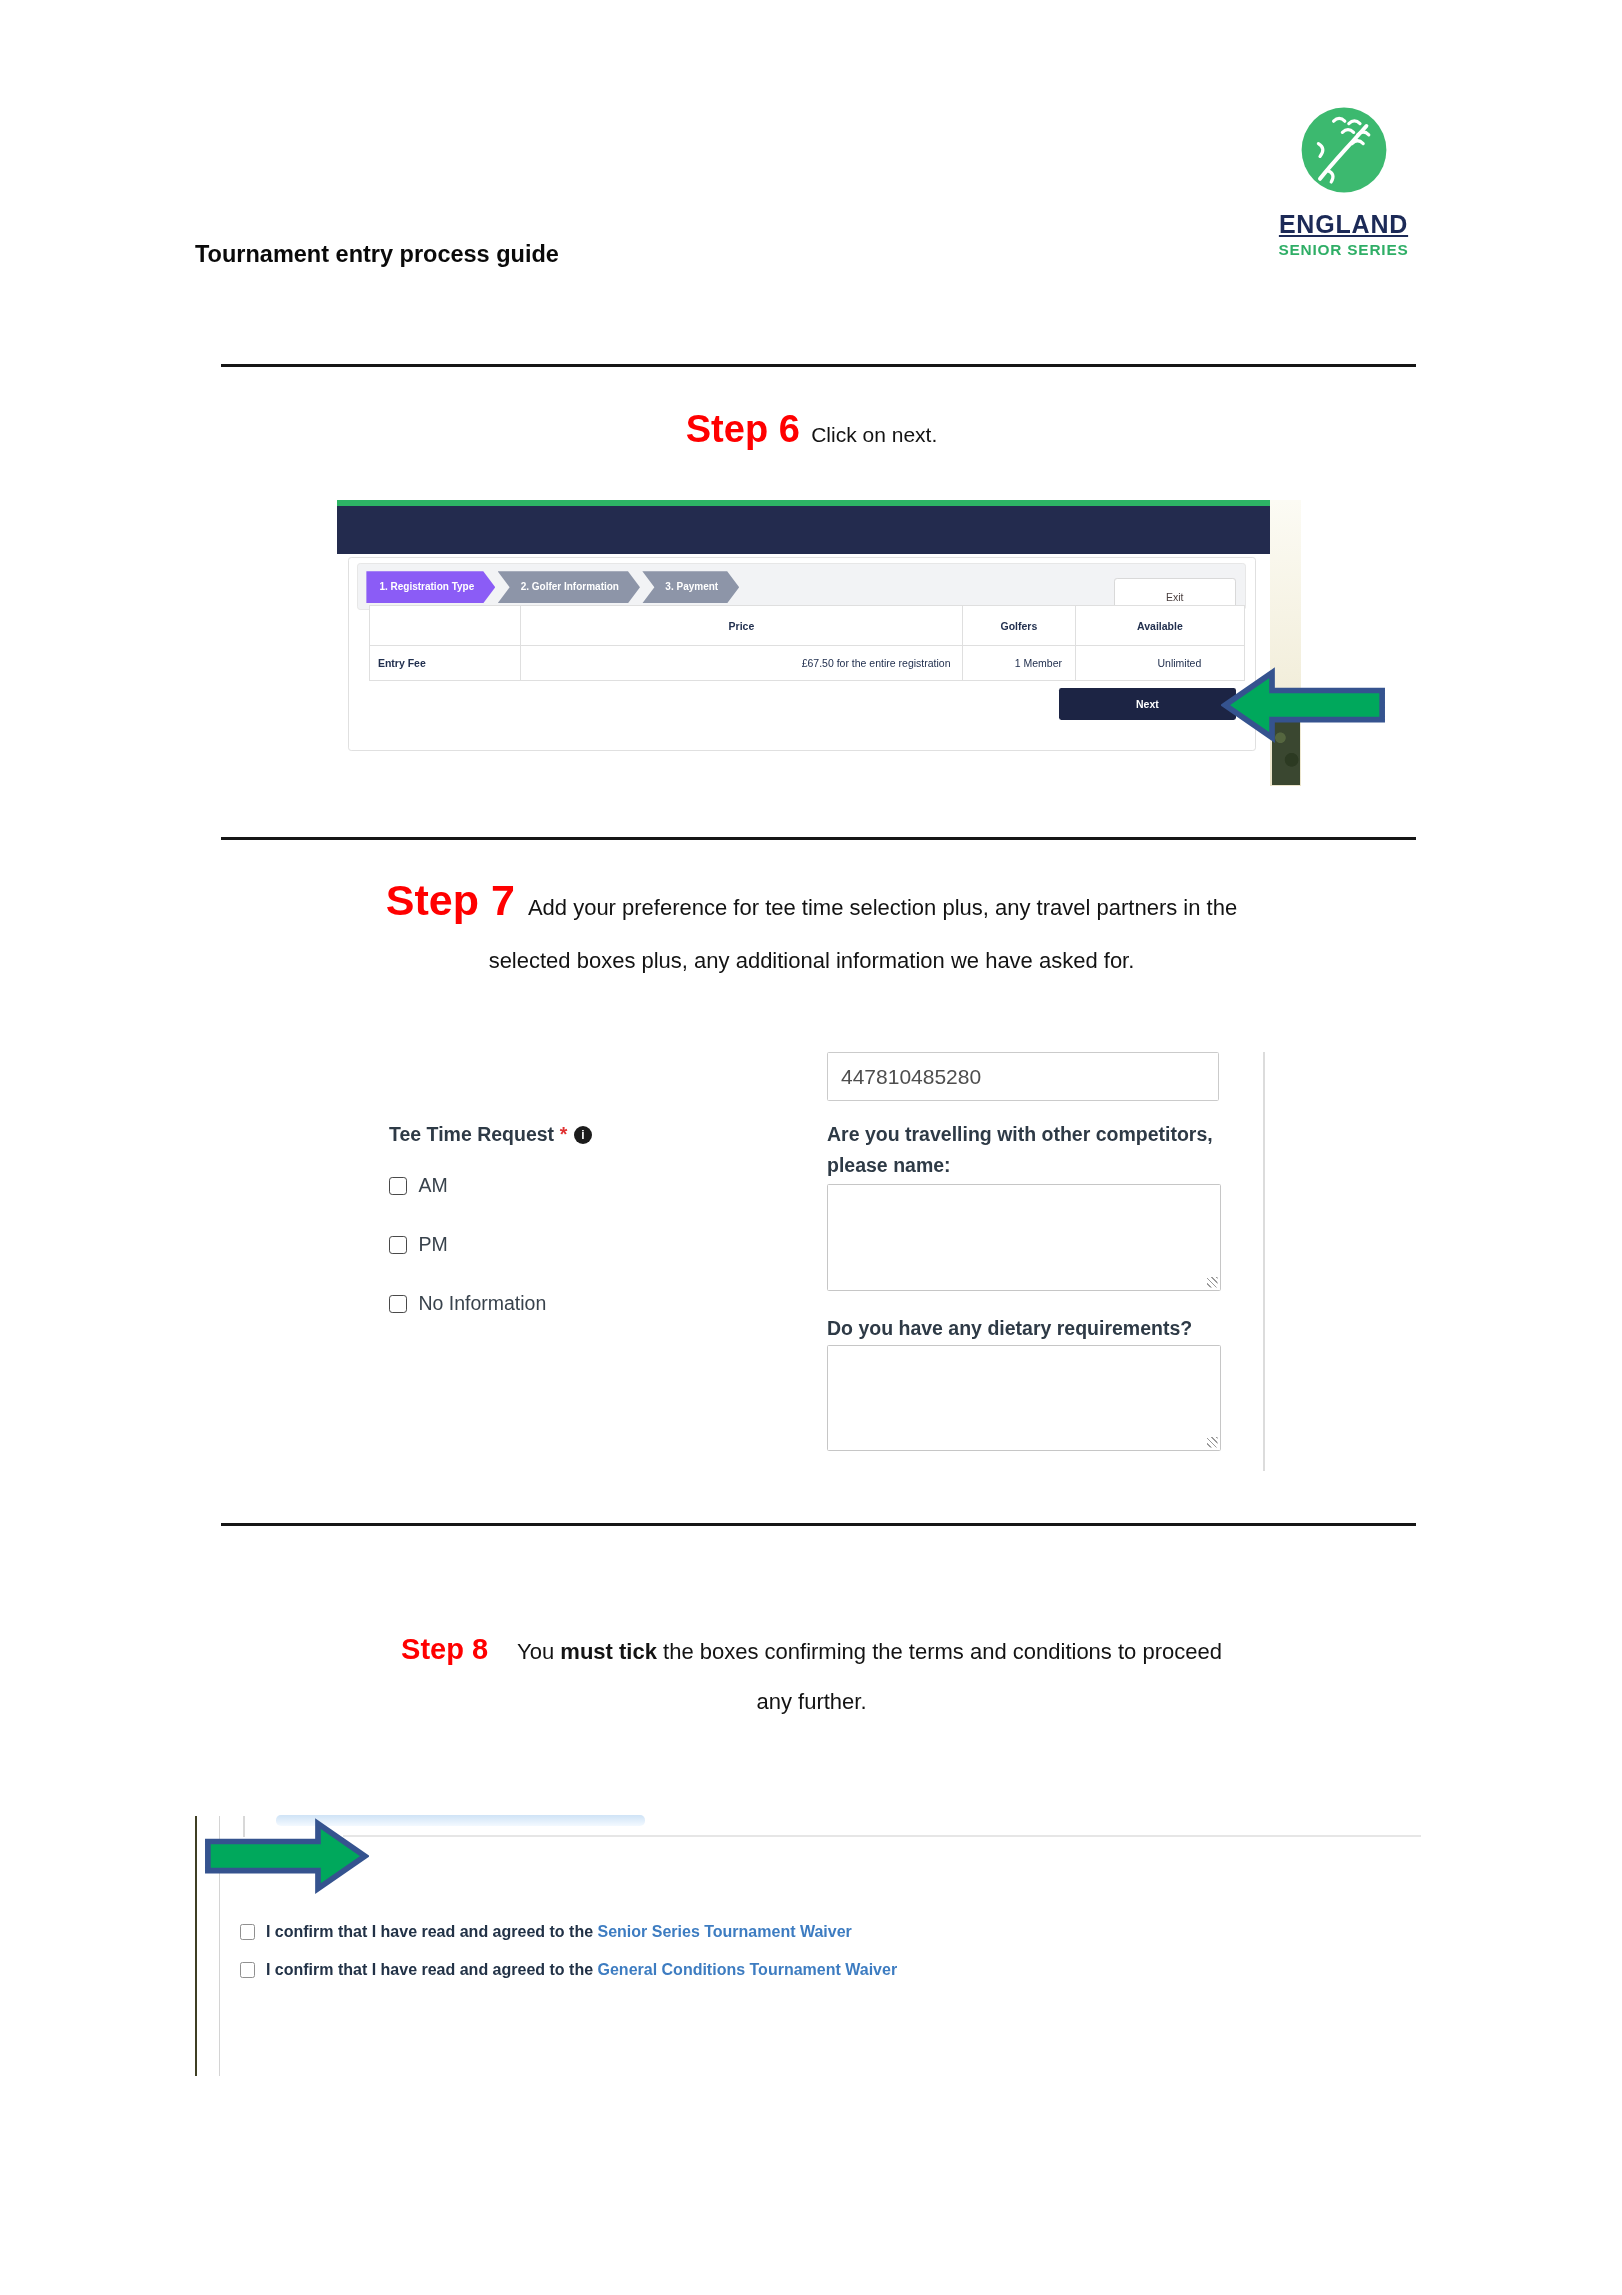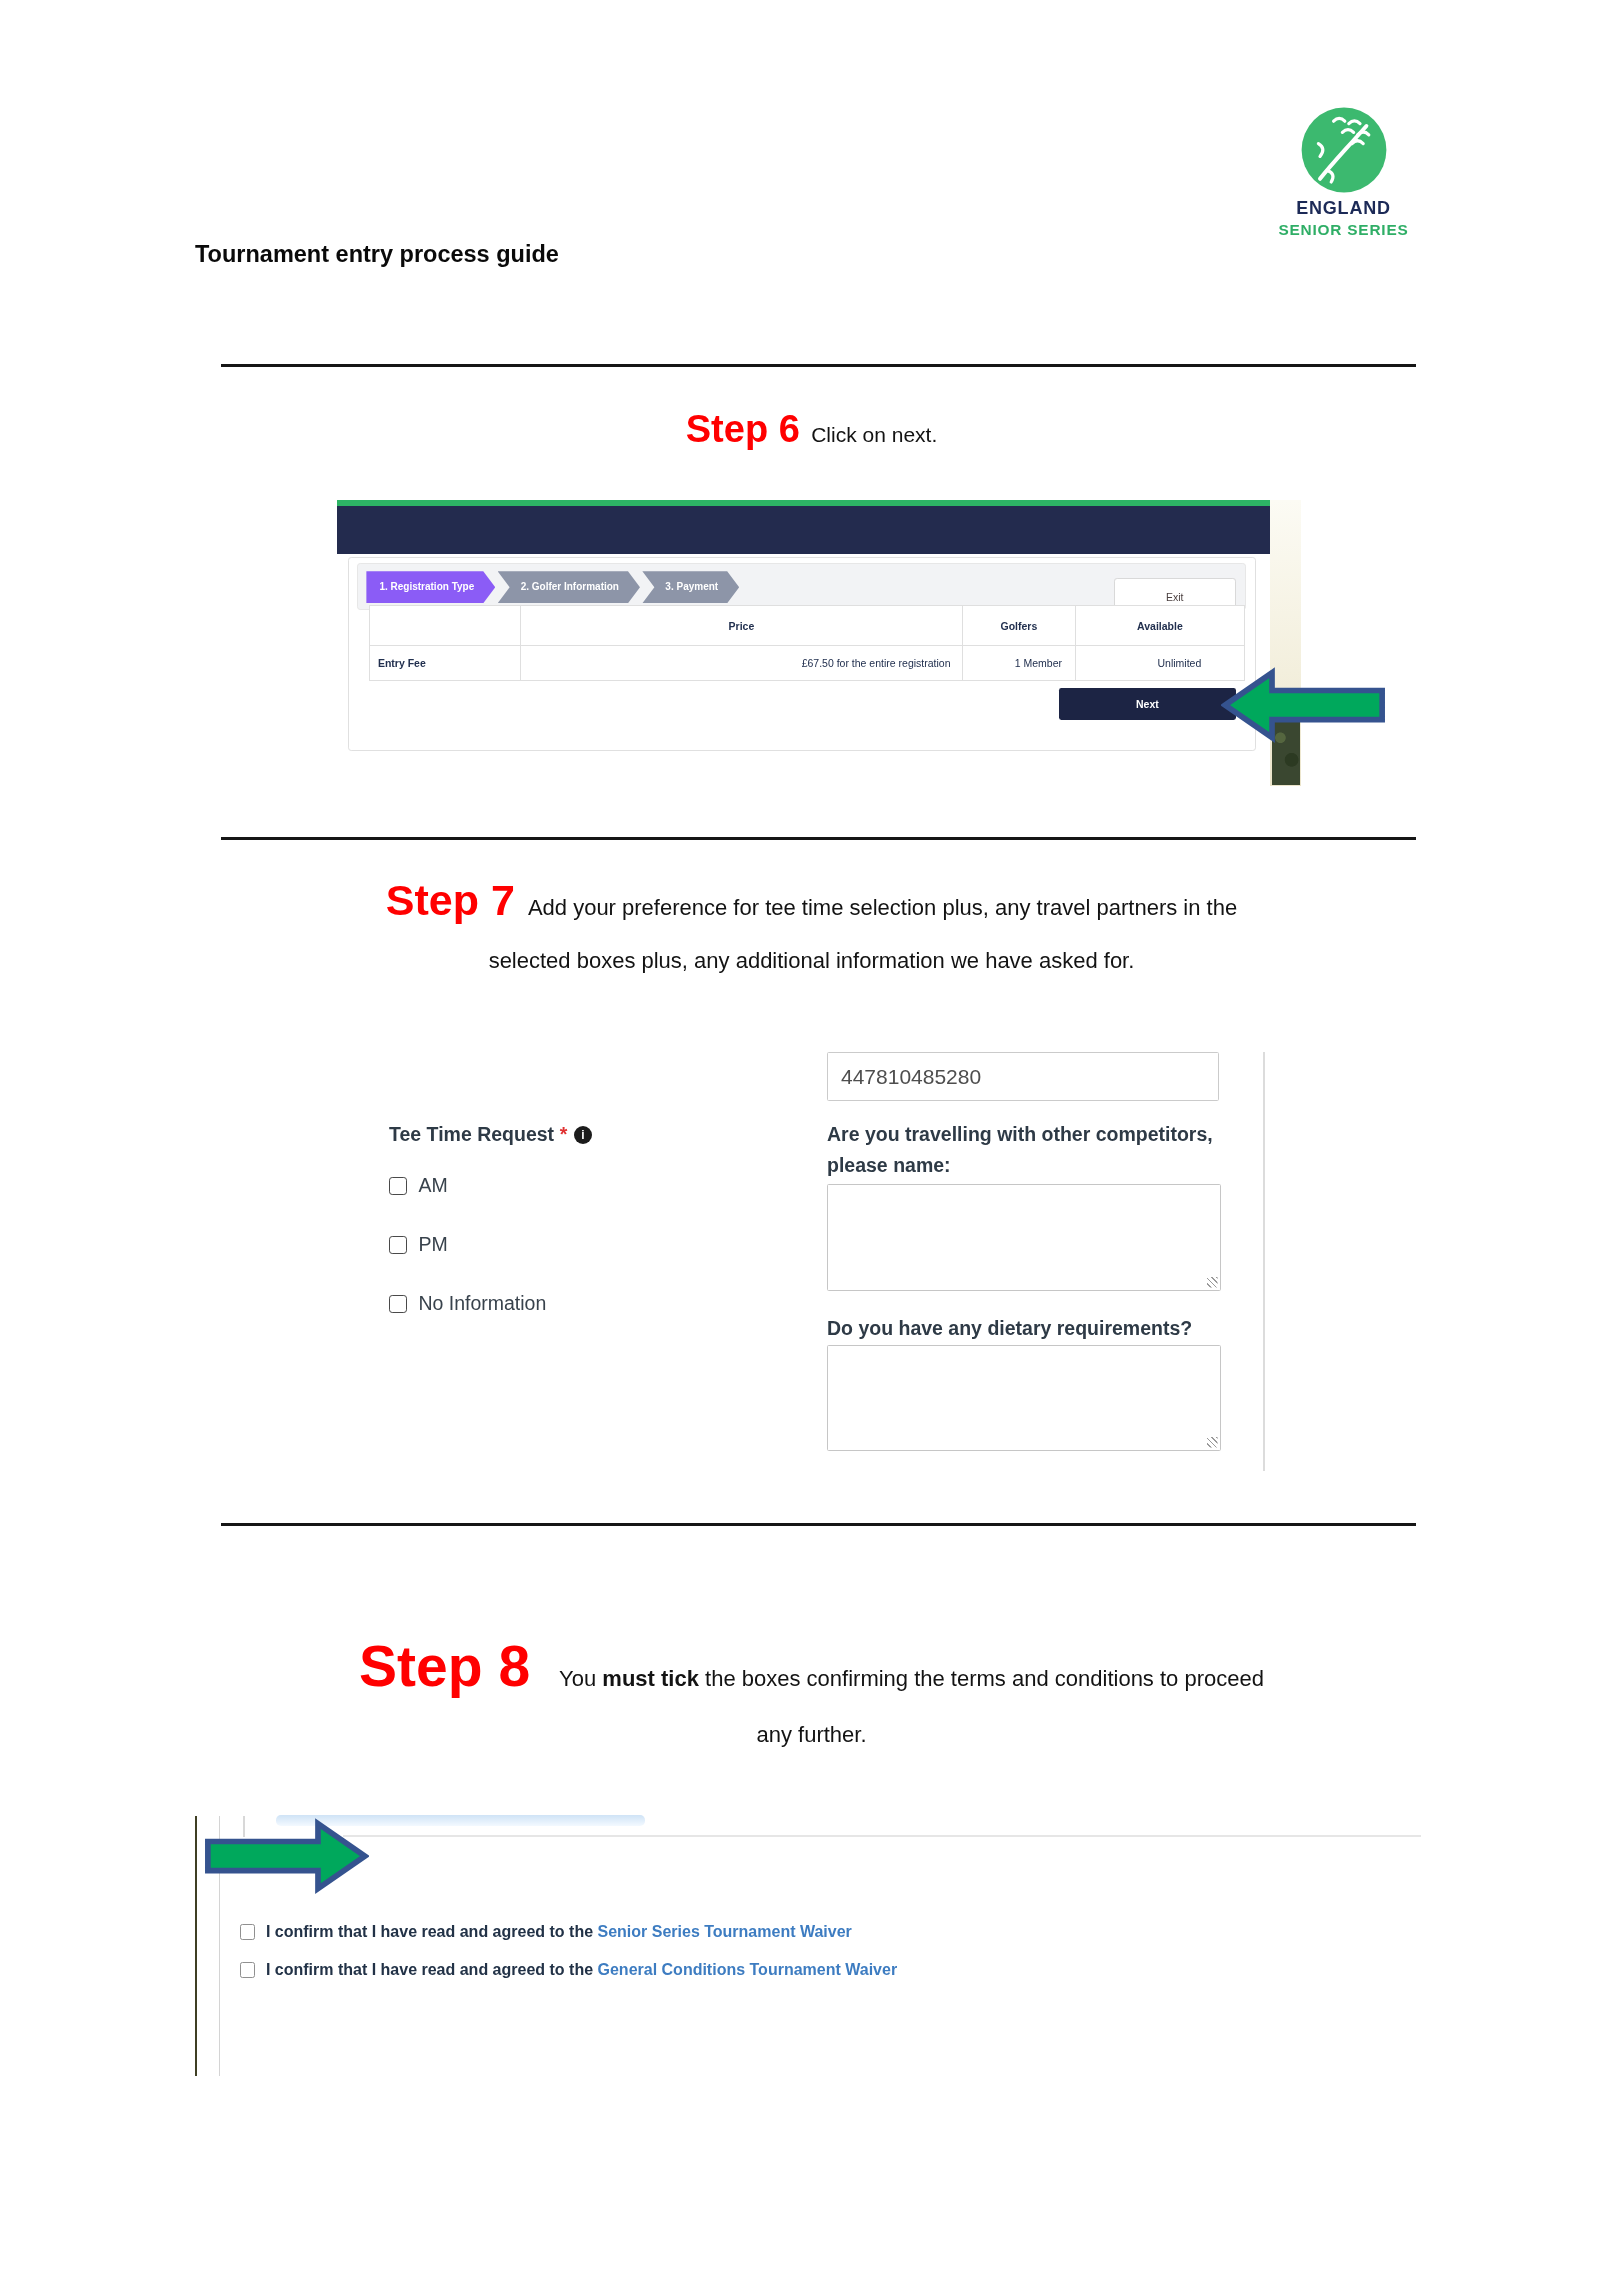--- a/index.html
+++ b/index.html
@@ -5,21 +5,21 @@
   html,body{margin:0;padding:0;}
   body{
     width:1623px;height:2295px;position:relative;background:#ffffff;
     font-family:"Liberation Sans","DejaVu Sans",sans-serif;overflow:hidden;color:#111;
   }
   .abs{position:absolute;}
 
   
   #logo{left:1250px;top:102px;width:187px;text-align:center;}
   #logo .globe{width:96px;height:96px;margin:0 auto;display:block;}
-  #logo .l1{font-size:18px;font-weight:bold;color:#1c2a57;letter-spacing:0.8px;margin-top:0;}
+  #logo .l1{font-size:25px;font-weight:bold;color:#1c2a57;letter-spacing:0.8px;margin-top:12px;text-decoration:underline;}
   #logo .l2{font-size:15.4px;font-weight:bold;color:#2fae66;letter-spacing:0.8px;margin-top:1.6px;}
 
   
   #doc-title{left:195px;top:241px;font-size:23.5px;font-weight:bold;color:#0a0a0a;}
 
   .divider{position:absolute;left:221px;width:1195px;height:3.2px;background:#161616;}
   #div1{top:364px;} #div2{top:837px;} #div3{top:1523px;}
 
   
   .step-line{left:0;width:100%;text-align:center;}
@@ -27,21 +27,21 @@
   .cap{color:#131313;}
   #step6-heading{top:408px;}
   #step6-heading .step-red{font-size:38px;}
   #step6-heading .cap{font-size:21px;margin-left:11.4px;}
   #step7-heading{top:876px;}
   #step7-heading .step-red{font-size:43px;}
   .cap27{font-size:22px;color:#131313;}
   #step7-heading .cap27{margin-left:13px;}
   .cap-line2{text-align:center;font-size:22px;color:#131313;margin-top:23px;}
   #step8-heading{top:1633px;}
-  #step8-heading .step-red{font-size:57px;}
+  #step8-heading .step-red{font-size:29px;}
   #step8-heading .cap27{margin-left:29px;}
 
   
   #shot6{left:337px;top:500px;width:966px;height:286px;}
   #s6-green{left:0;top:0;width:933px;height:5.7px;background:#2db465;}
   #s6-navy{left:0;top:5.7px;width:933px;height:48px;background:#232b4e;}
   #s6-strip{left:933px;top:0;width:31px;height:286px;background:linear-gradient(to bottom,#fcfbf4,#f3efdd 60%,#ece5cb);}
   #s6-foliage{left:935px;top:222px;width:28px;height:63px;background:
     radial-gradient(circle at 30% 25%,#55663f 0 4.9px,transparent 5.7px),
     radial-gradient(circle at 70% 60%,#2c3a22 0 6.5px,transparent 7.3px),

